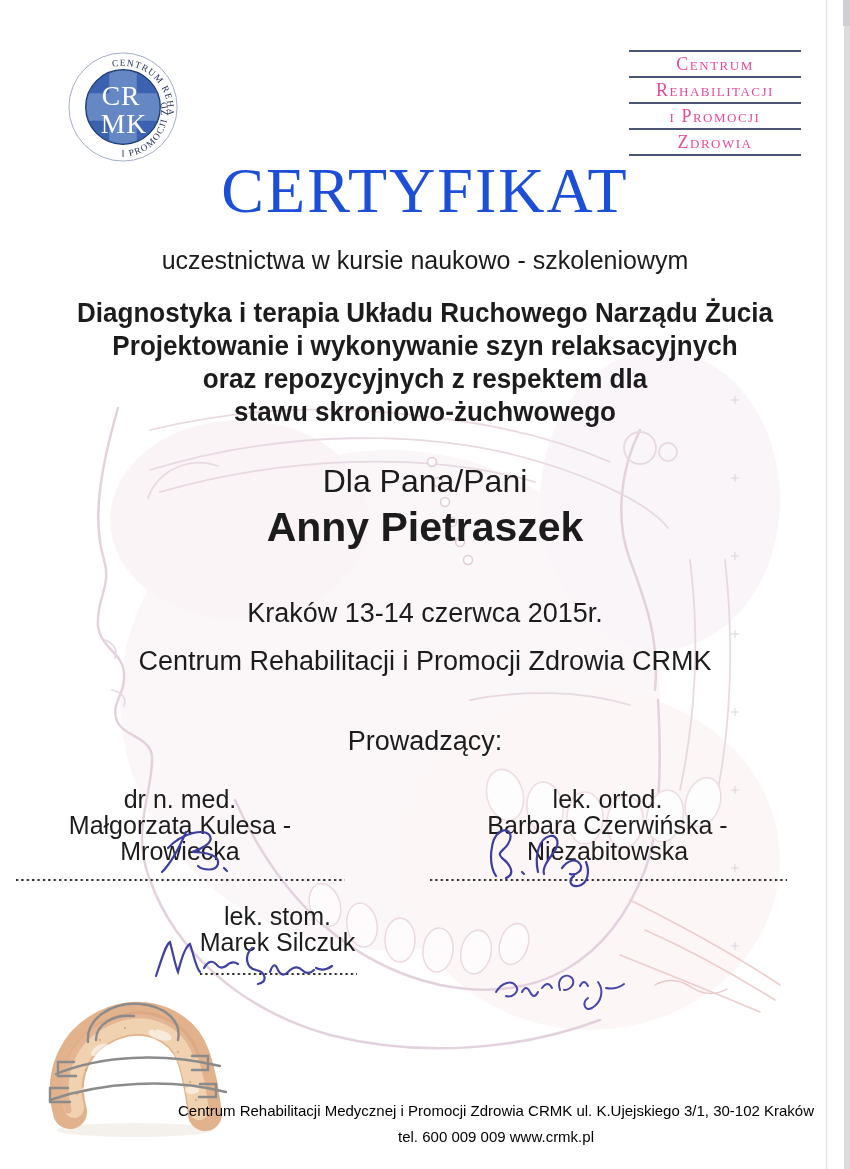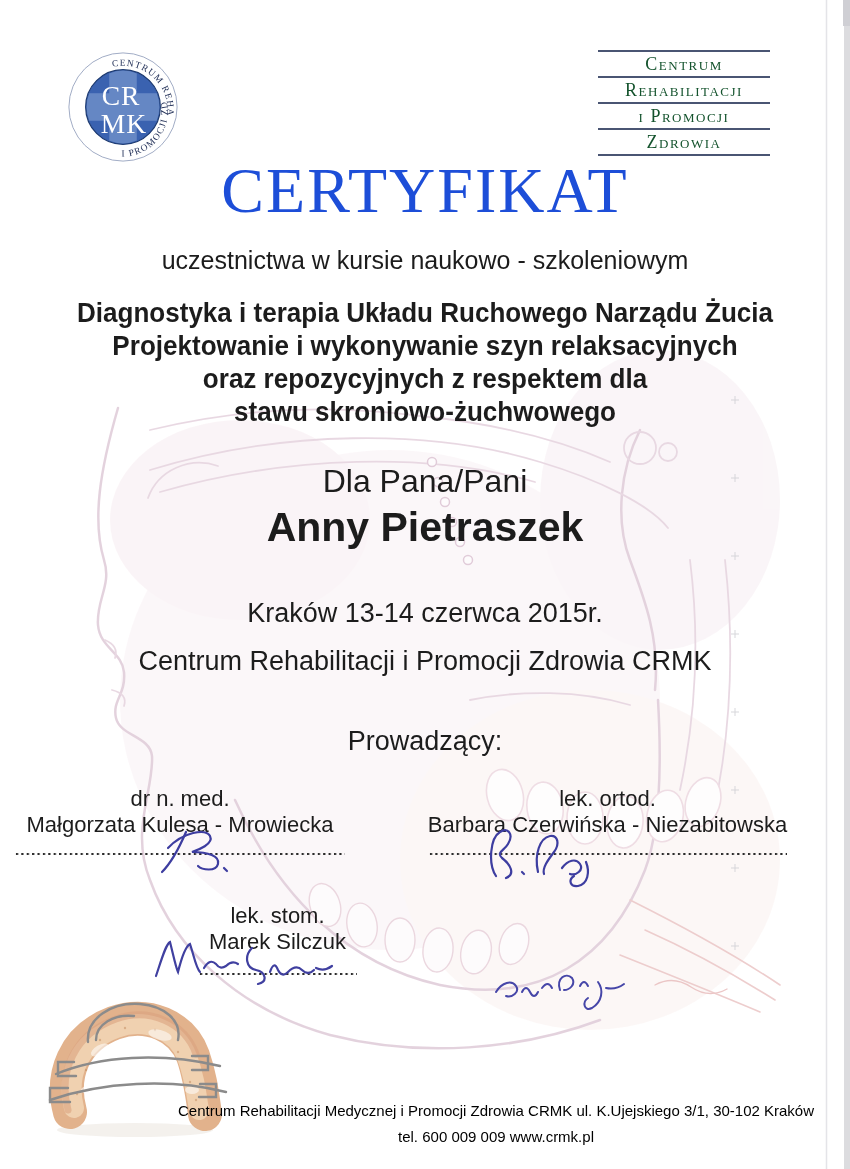--- a/index.html
+++ b/index.html
@@ -5,35 +5,35 @@
   html,body{margin:0;padding:0;background:#ffffff;}
   .page{position:relative;width:850px;height:1169px;background:#ffffff;overflow:hidden;
         font-family:"Liberation Sans","DejaVu Sans",sans-serif;color:#1c1c1c;}
   .abs{position:absolute;}
   .center{left:0;width:850px;text-align:center;}
   
   .anat{position:absolute;left:0;top:0;z-index:0;}
   
   .seal{left:64px;top:48px;z-index:2;}
   
-  .orgblock{left:598px;top:50px;width:172px;z-index:2;
-            font-family:"Liberation Serif","DejaVu Serif",serif;color:#14532d;}
+  .orgblock{left:629px;top:50px;width:172px;z-index:2;
+            font-family:"Liberation Serif","DejaVu Serif",serif;color:#ec4899;}
   .orgblock .rule{height:0;border-top:2px solid #4a5573;}
   .orgblock .row{font-variant:small-caps;font-size:18px;line-height:24px;letter-spacing:1.5px;text-align:center;}
   
   .title{top:158px;font-family:"Liberation Serif","DejaVu Serif",serif;font-size:64px;line-height:66px;letter-spacing:2px;color:#1d4ed8;z-index:2;}
   .subtitle{top:246px;font-size:25px;z-index:2;}
   .course{top:296px;font-weight:bold;font-size:28px;line-height:33px;transform:scaleX(.93);transform-origin:50% 0;z-index:2;}
   .recip-label{top:463px;font-size:32px;z-index:2;}
   .recip-name{top:504px;font-size:41px;font-weight:bold;z-index:2;}
   .date{top:598px;font-size:27px;z-index:2;}
   .org{top:646px;font-size:27px;z-index:2;}
   .leaders{top:726px;font-size:27px;z-index:2;}
   
-  .signer{position:absolute;text-align:center;font-size:22px;line-height:27px;z-index:2;}
+  .signer{position:absolute;text-align:center;font-size:25px;line-height:27px;z-index:2;}
   .signer .ln{line-height:26px;}
   .dots{margin:14px auto 0;height:4px;background-image:radial-gradient(circle at 2px 2px,#2b2b2b 1.15px,transparent 1.35px);background-size:5.4px 4px;background-repeat:repeat-x;}
   .sig{position:absolute;z-index:3;}
   
   .footer{left:142px;top:1101px;width:708px;text-align:center;font-size:15px;line-height:19px;color:#000000;z-index:2;}
   .footer .l2{margin-top:7px;}
   .splint{left:30px;top:990px;z-index:1;}
 </style>
 </head>
 <body>

